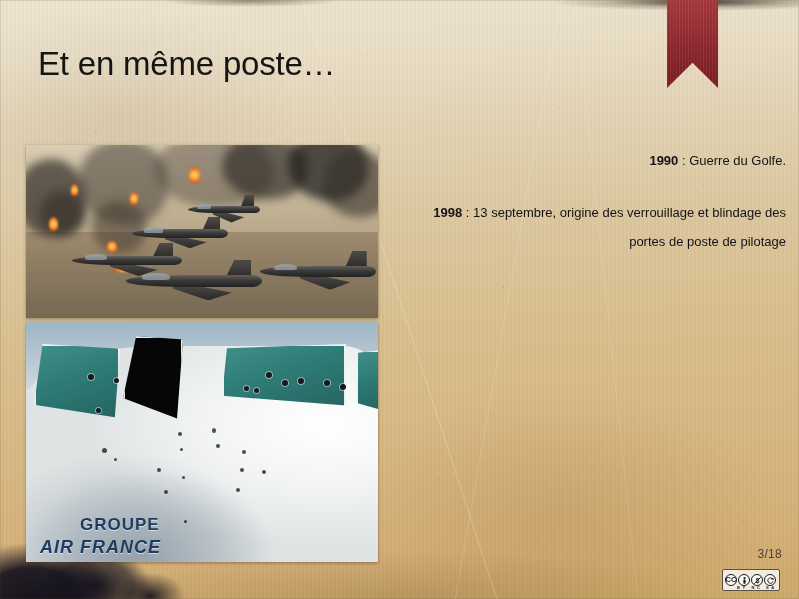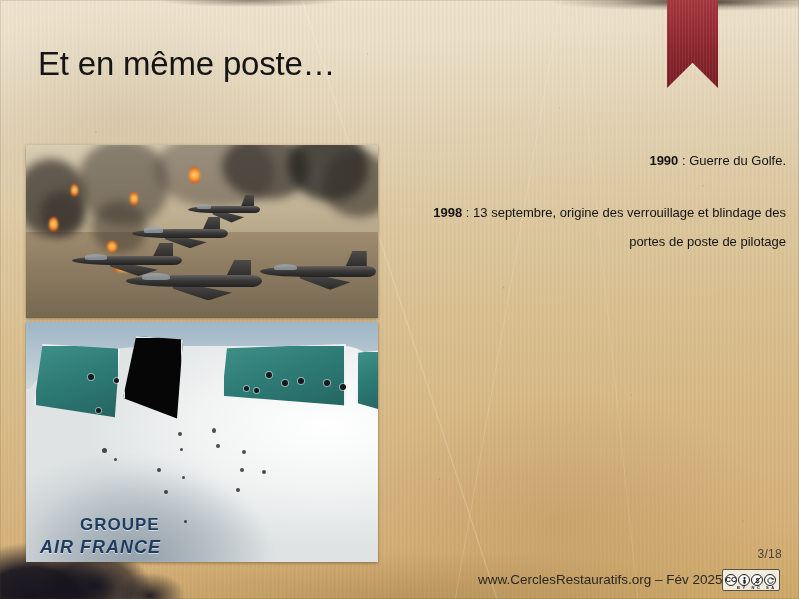--- a/index.html
+++ b/index.html
@@ -256,21 +256,20 @@
   <div id="bodytext">
     <p>
       <span class="yr">1990</span><span> : </span><span>Guerre du Golfe.</span>
     </p>
     <p>
       <span class="yr">1998</span><span> : </span><span>13 septembre, origine des verrouillage et blindage des portes de poste de pilotage</span>
     </p>
   </div>
 
   <div id="pagenum">3/18</div>
-  <div id="footerurl">www.CerclesRestauratifs.org – Fév 2025</div>
 
   <div id="ccbadge">
     <div class="ccc">CC</div>
     <div class="ccc">
       <svg width="9" height="9" viewBox="0 0 10 10" aria-hidden="true">
         <circle cx="5" cy="2.3" r="1.25" fill="#1c1c1c"></circle>
         <rect x="3.7" y="4" width="2.6" height="4.6" rx="1.1" fill="#1c1c1c"></rect>
       </svg>
     </div>
     <div class="ccc">

